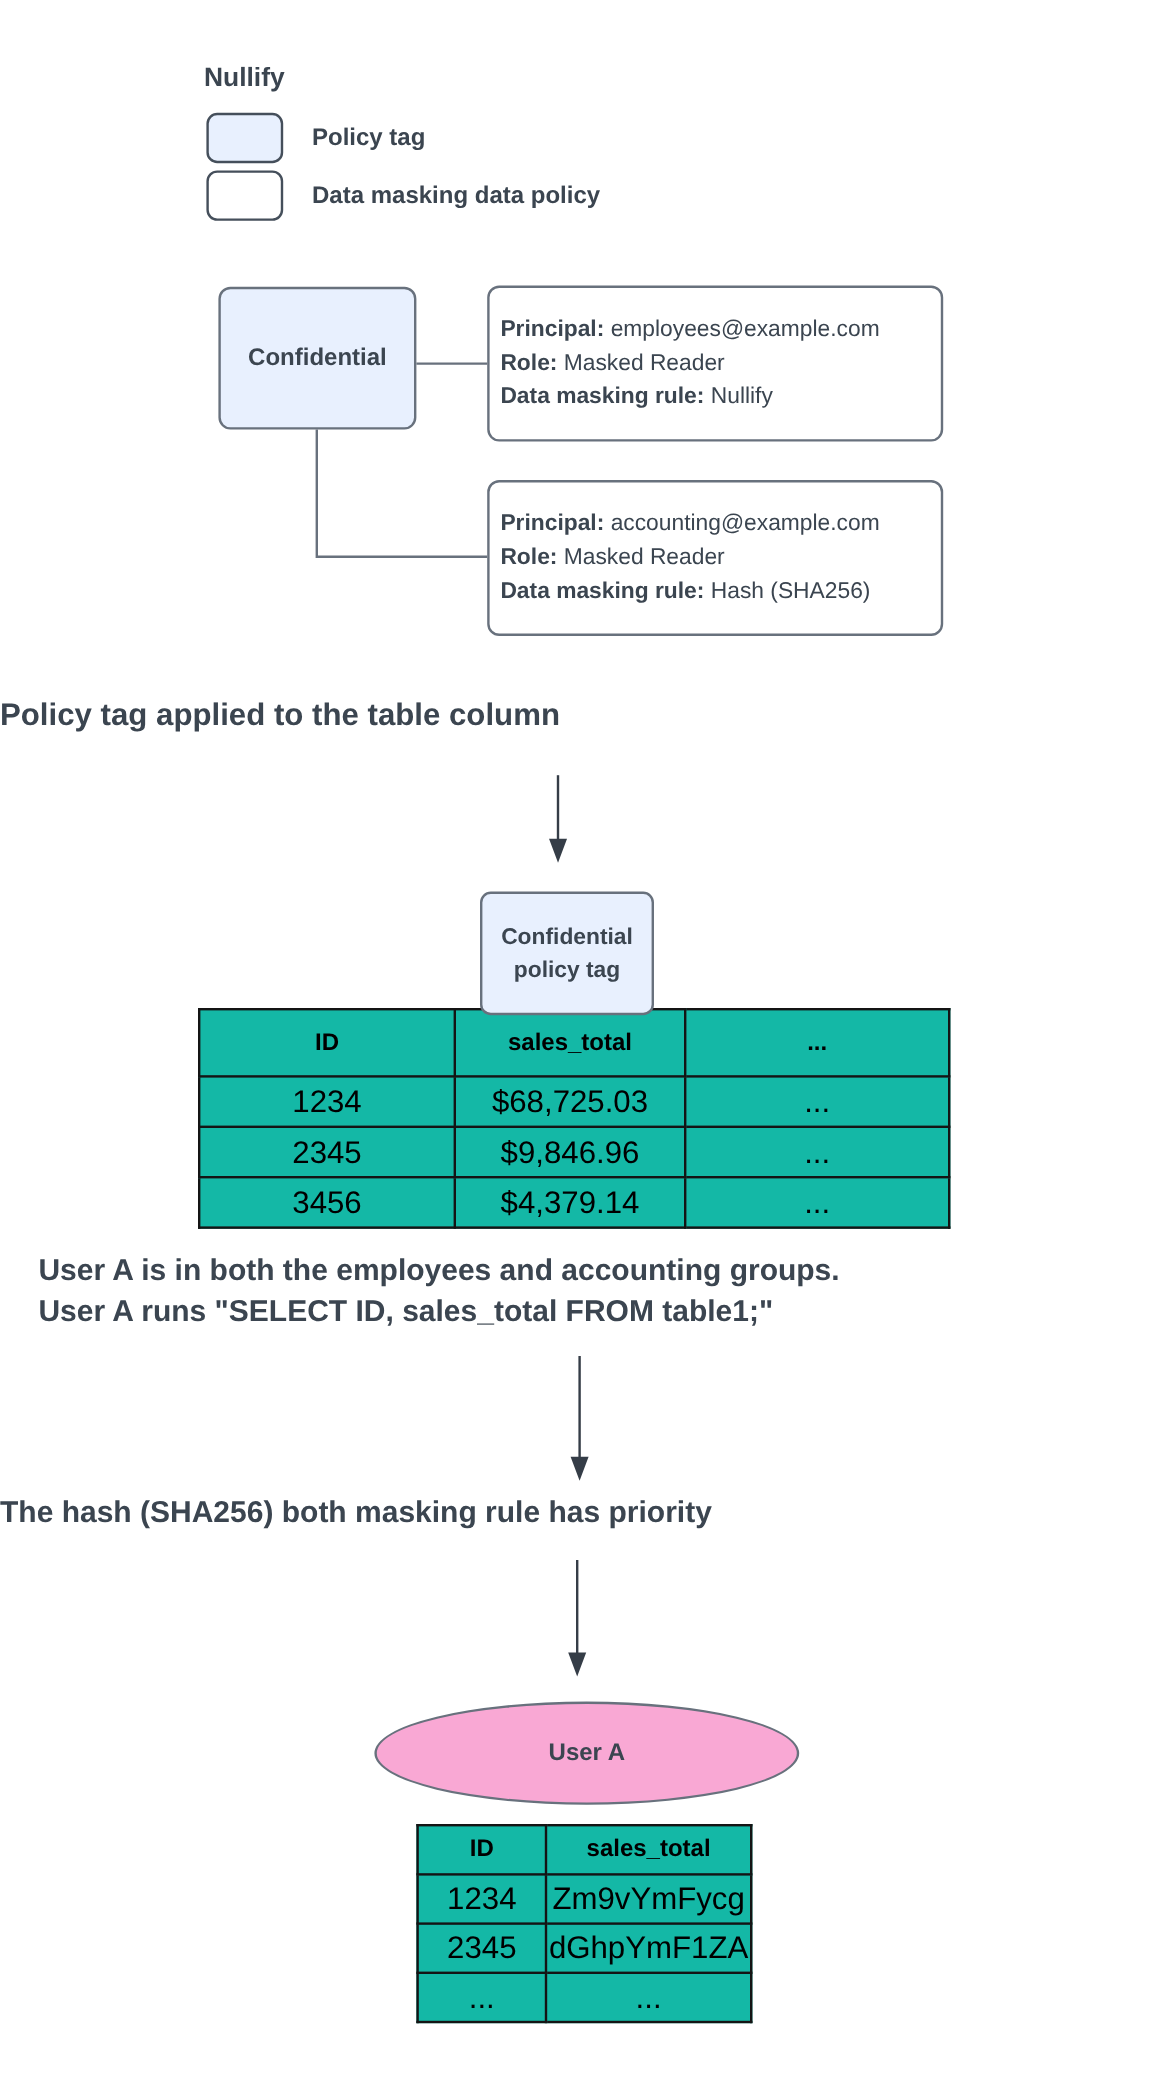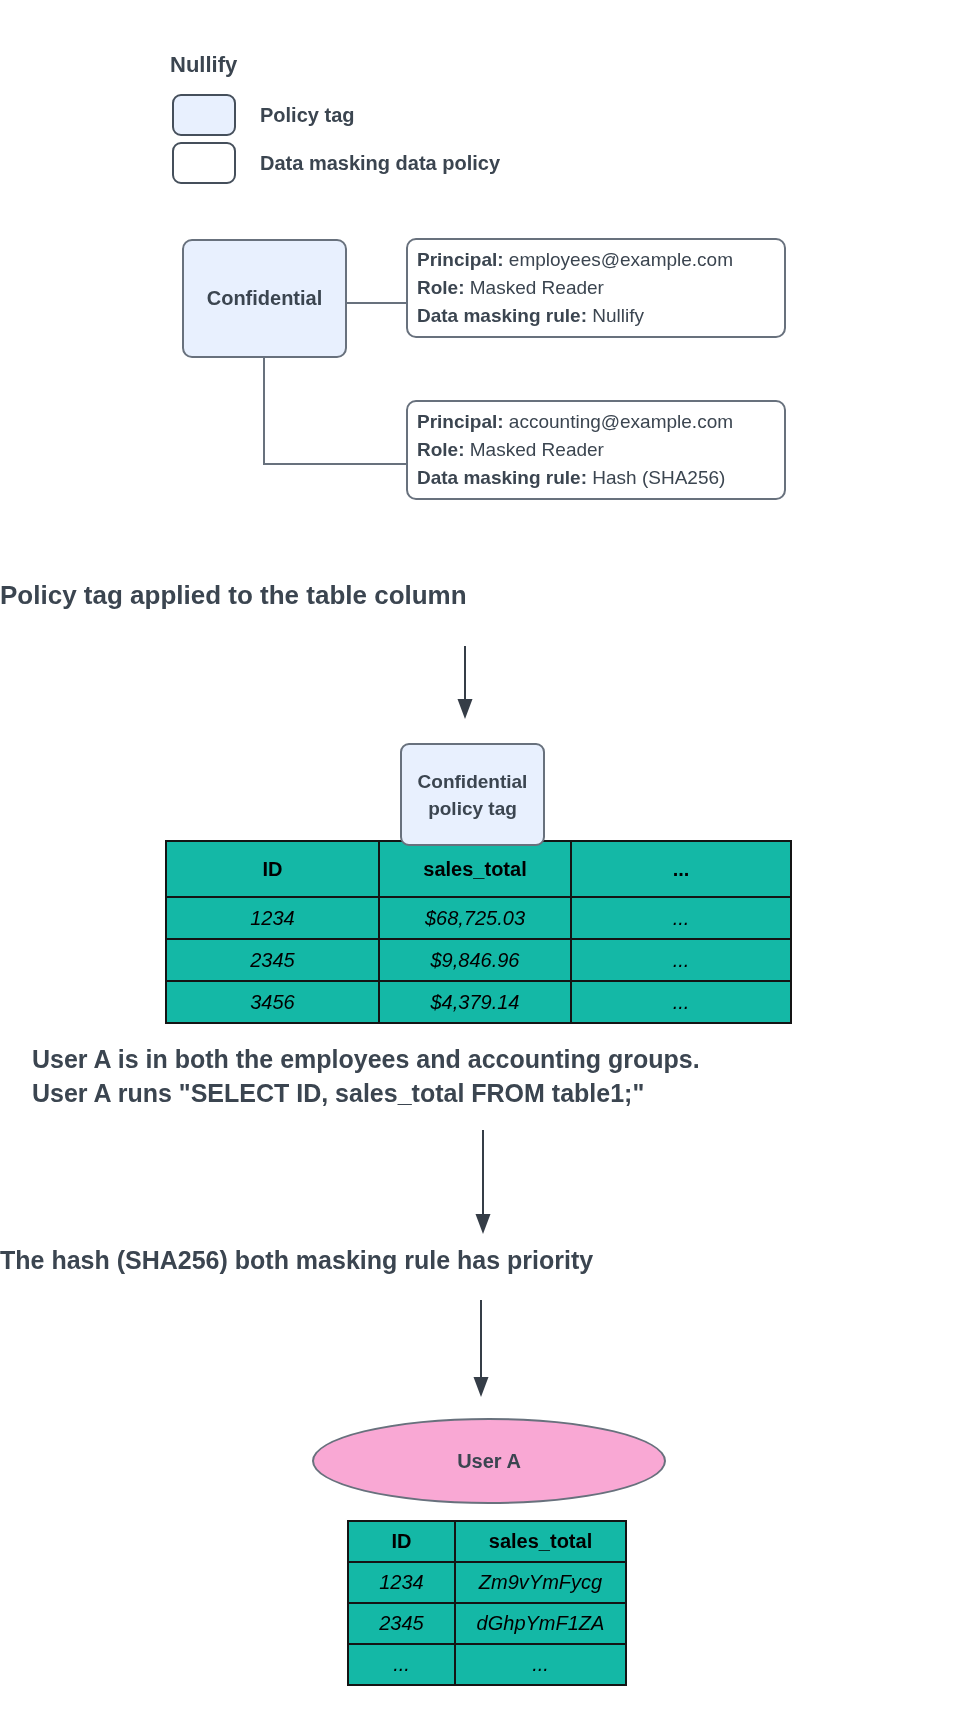--- a/index.html
+++ b/index.html
@@ -15,21 +15,21 @@
   .sw2{left:172px;top:142px;}
   .legend-label{left:260px;height:42px;line-height:42px;font-size:20px;font-weight:bold;white-space:nowrap;}
   .ll1{top:94px;}
   .ll2{top:142px;}
 
   
   .node{border:2px solid var(--node-border,#68717d);border-radius:10px;background:#fff;box-sizing:border-box;}
   .node.blue{background:var(--policy-tag-fill,#e8f0fe);}
   .conf-node{left:182px;top:239px;width:165px;height:119px;display:flex;align-items:center;justify-content:center;
              font-size:20px;font-weight:bold;}
-  .policy-box{left:406px;top:238px;width:380px;height:100px;display:flex;flex-direction:column;
+  .policy-box{left:406px;top:238px;width:380px;height:130px;display:flex;flex-direction:column;
               justify-content:center;padding:0 6px 0 9px;}
   .policy-box.second{top:400px;}
   .policy-line{font-size:19px;line-height:28px;white-space:nowrap;}
   .policy-line .b{font-weight:bold;}
 
   
   svg.connectors{position:absolute;left:0;top:0;pointer-events:none;}
   .conn{fill:none;stroke:var(--node-border,#68717d);stroke-width:2;}
   .arrowline{stroke:var(--arrow-color,#353d47);stroke-width:2;}
   .arrowhead{fill:var(--arrow-color,#353d47);}
@@ -44,21 +44,21 @@
   .tag-badge{left:400px;top:743px;width:141px;height:99px;border:2px solid var(--node-border,#68717d);
              border-radius:9px;background:var(--policy-tag-fill,#e8f0fe);display:flex;flex-direction:column;
              align-items:center;justify-content:center;font-size:19px;font-weight:bold;line-height:27px;z-index:3;}
 
   
   table.dtable{position:absolute;border-collapse:collapse;table-layout:fixed;background:#14b8a6;
                color:var(--table-text,#000);}
   table.dtable th,table.dtable td{border:2px solid var(--table-border,#141414);text-align:center;
                vertical-align:middle;padding:0;overflow:hidden;}
   table.dtable th{font-size:20px;font-weight:bold;}
-  table.dtable td{font-size:20px;font-weight:normal;font-style:italic;}
+  table.dtable td{font-size:26px;font-weight:normal;}
   .t-source{left:165px;top:840px;width:625px;z-index:2;}
   .t-source th{height:54px;}
   .t-source td{height:40px;}
   .t-result{left:347px;top:1520px;width:278px;}
   .t-result th{height:39px;}
   .t-result td{height:39px;font-size:19px;}
 
   
   .user-ellipse{left:312px;top:1418px;width:350px;height:82px;border:2px solid var(--node-border,#68717d);
                 border-radius:50%;background:#f9a8d4;display:flex;align-items:center;justify-content:center;

